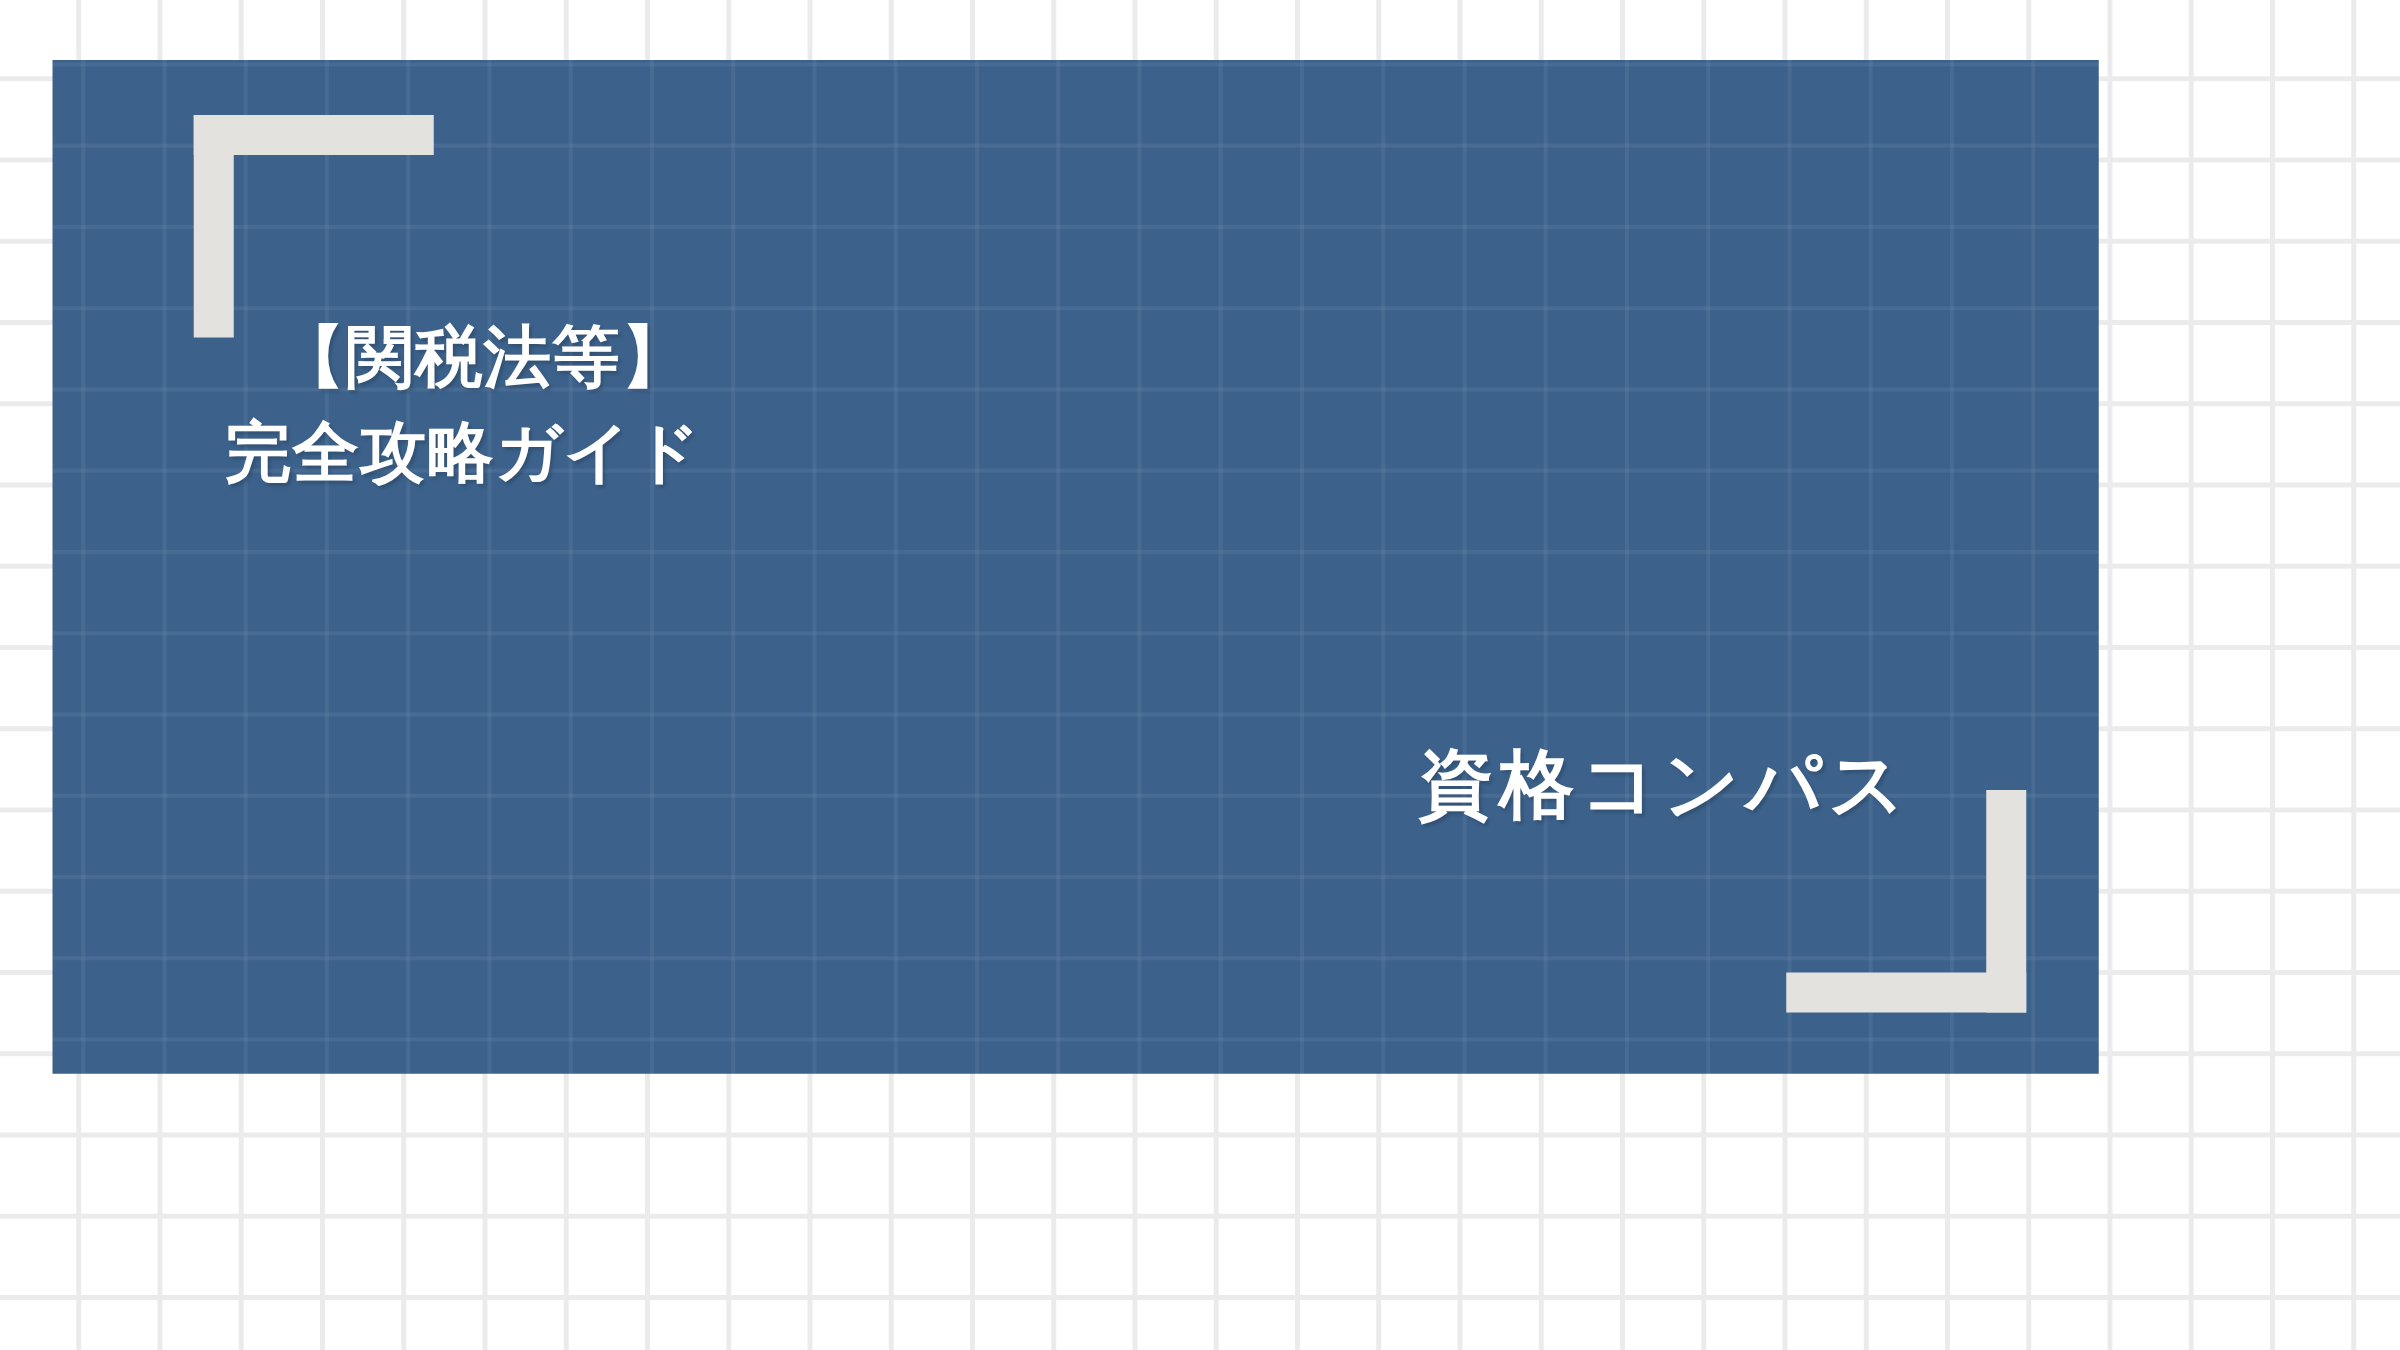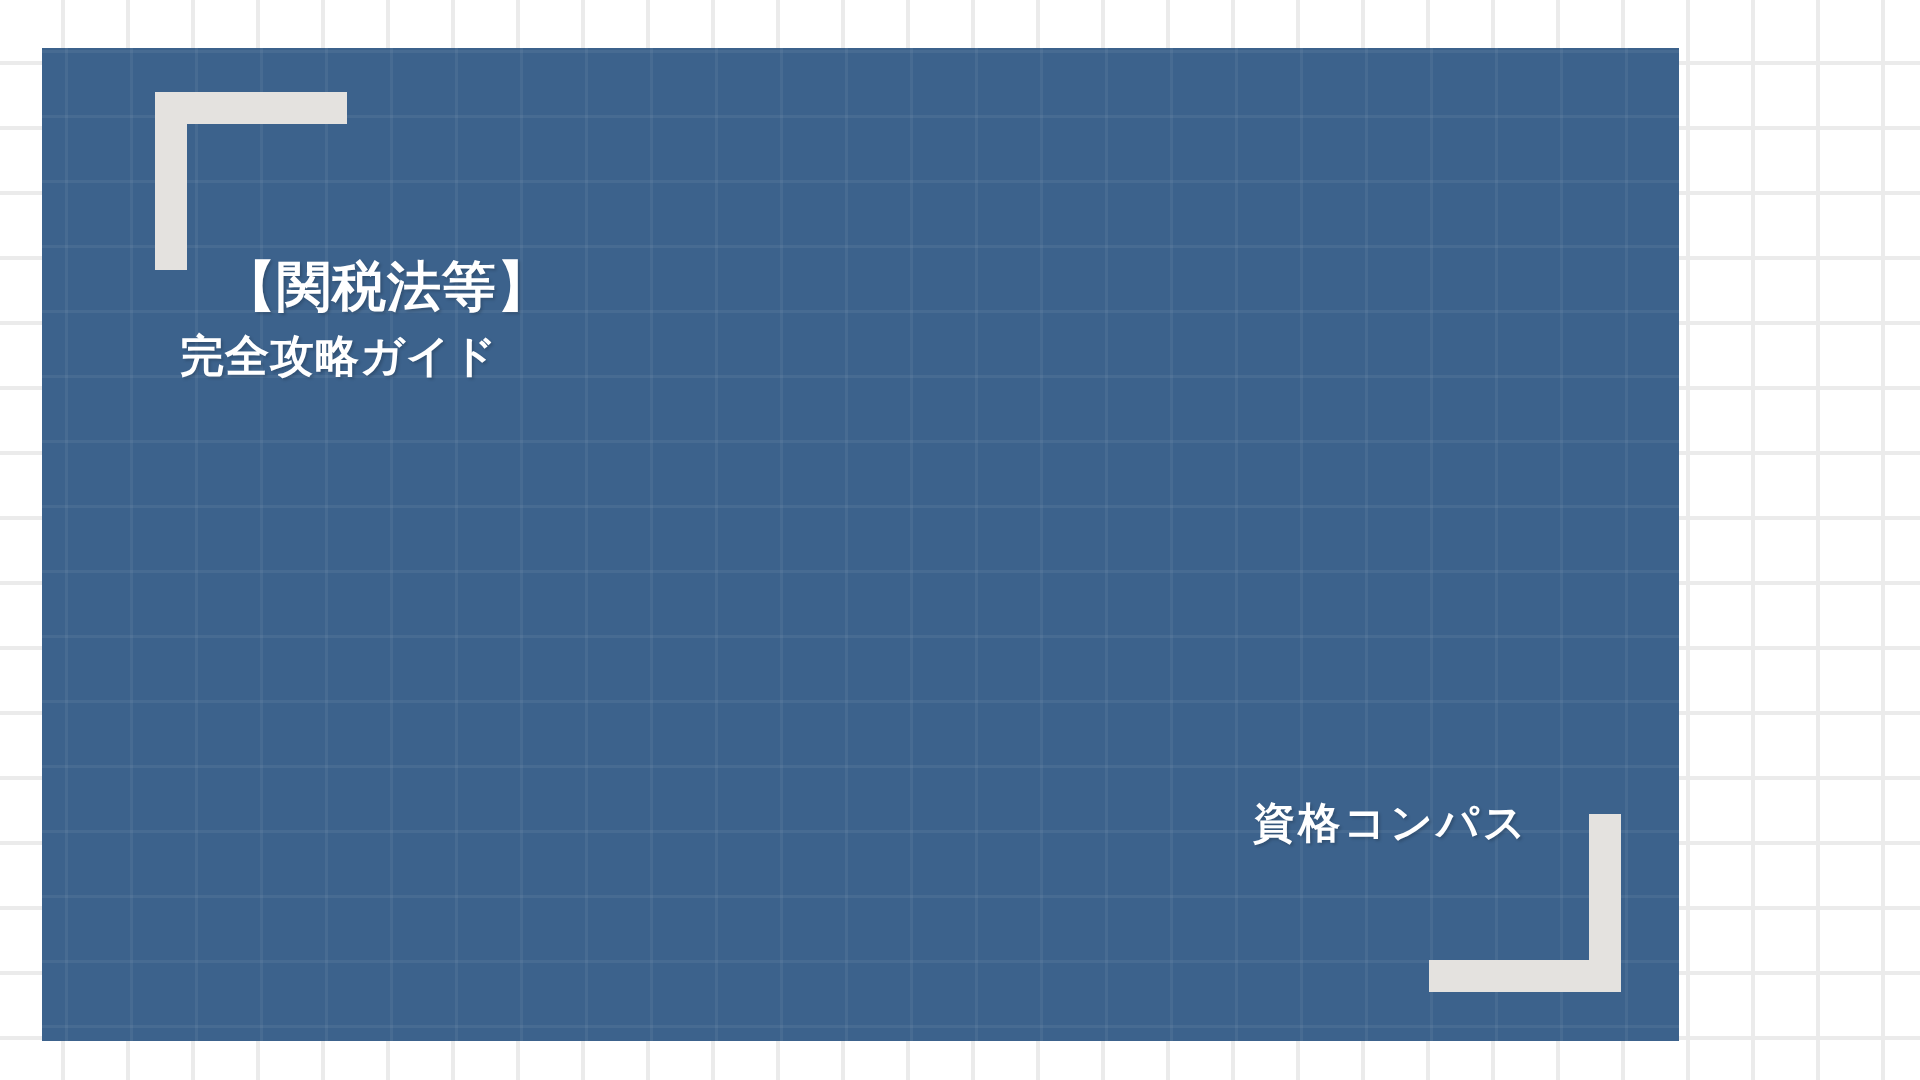--- a/index.html
+++ b/index.html
@@ -27,21 +27,21 @@
     background-size: 65px 65px;
     background-position: -4px -4px;
   }
 
   
   #card {
     position: absolute;
     left: 42px;
     top: 48px;
     width: 1637px;
-    height: 993px;
+    height: 811px;
     background-color: #3C628C;
     overflow: hidden;
   }
   #card-grid {
     position: absolute;
     inset: 0;
     background-image:
       linear-gradient(to right,  rgba(255,255,255,0.055) 0px, rgba(255,255,255,0.055) 3px, transparent 3px),
       linear-gradient(to bottom, rgba(255,255,255,0.055) 0px, rgba(255,255,255,0.055) 3px, transparent 3px);
     background-size: 65px 65px;
@@ -84,35 +84,35 @@
   }
   .line {
     white-space: nowrap;
   }
   #line-category {
     font-size: 54px;
     line-height: 1.42;
     padding-left: 42px;
   }
   #line-main {
-    font-size: 44px;
+    font-size: 53px;
     line-height: 1.42;
   }
   #line-sub {
     font-size: 66px;
     line-height: 1.42;
   }
 
   
   #brand {
     position: absolute;
     right: 150px;
     bottom: 190px;
     color: #ffffff;
-    font-size: 42px;
+    font-size: 60px;
     font-weight: 700;
     letter-spacing: 0.08em;
     white-space: nowrap;
     text-shadow: 2px 2px 3px rgba(0,0,0,0.18);
   }
 </style>
 </head>
 <body>
 
 <div id="page-root">

